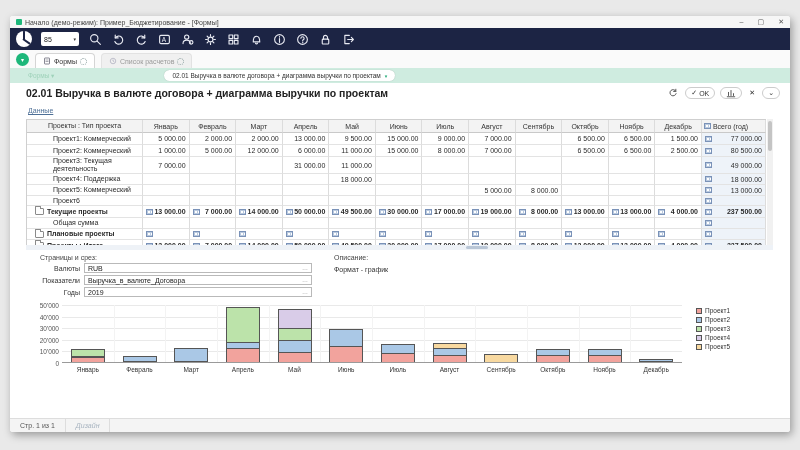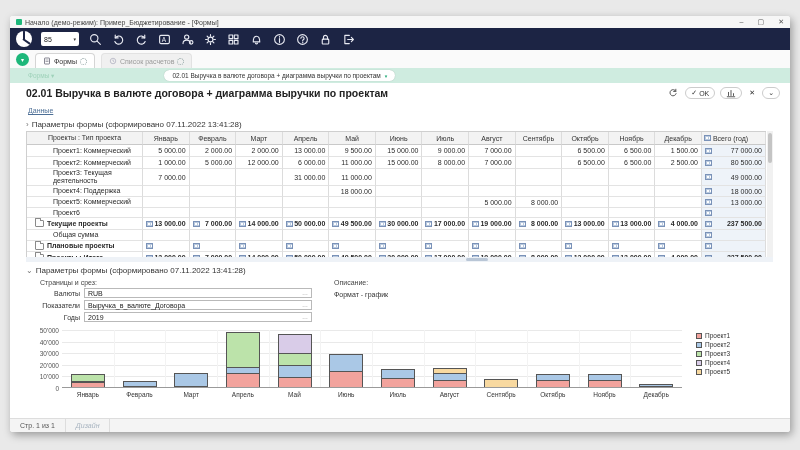--- a/index.html
+++ b/index.html
@@ -262,23 +262,20 @@
               <line x1="2" y1="14" x2="14" y2="14"></line>
             </svg>
           </span>
         <span class="act noborder">✕</span>
         <span class="act">⌄</span>
       </span>
     </div>
 
     <span class="datalink">Данные</span>
 
-    <div class="secthead">
-      <span class="arr">›</span><span>Параметры формы (сформировано 07.11.2022 13:41:28)</span>
-    </div>
 
     <div class="tblwrap">
       <div class="tbl">
         <div class="trow thead" style="height: 13px;">
             <div class="tcell name">Проекты : Тип проекта</div>
             <div class="tcell m" style="justify-content: center;">Январь</div>
             <div class="tcell m" style="justify-content: center;">Февраль</div>
             <div class="tcell m" style="justify-content: center;">Март</div>
             <div class="tcell m" style="justify-content: center;">Апрель</div>
             <div class="tcell m" style="justify-content: center;">Май</div>
@@ -787,23 +784,20 @@
           </div>
       </div>
       <div class="vscroll">
           <div class="thumb"></div>
         </div>
     </div>
     <div class="hscroll">
         <div class="thumb"></div>
       </div>
 
-    <div class="secthead" style="margin-top:4px">
-      <span class="arr">⌄</span><span>Параметры формы (сформировано 07.11.2022 13:41:28)</span>
-    </div>
 
     <div class="paramsblock">
       <div class="pleft">
         <div class="slicelabel">Страницы и срез:</div>
         <div class="fieldrow">
           <span class="flabel">Валюты</span>
           <span class="finput">
               <span class="fv">RUB</span>
               <span class="dots">…</span>
             </span>

